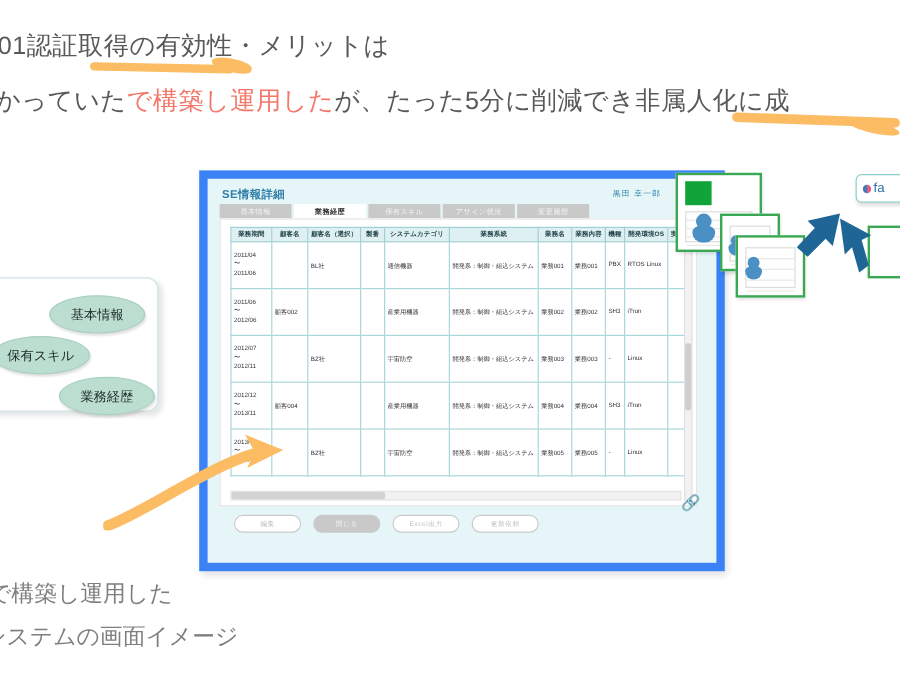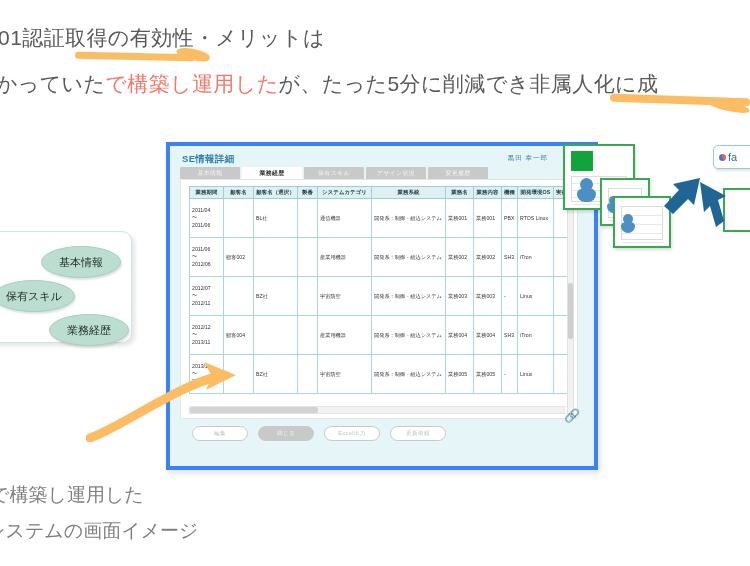--- a/index.html
+++ b/index.html
@@ -43,21 +43,21 @@
     font-size:11px;color:#1b2a26;box-shadow:1px 2px 2px rgba(0,0,0,.12);
     white-space:nowrap;
   }
   #ov1{left:110px;top:14px;width:78px;height:30px;}
   #ov2{left:62px;top:48px;width:80px;height:30px;}
   #ov3{left:118px;top:82px;width:78px;height:30px;}
 
   
   .app{
     position:absolute;left:166px;top:142px;width:424px;height:320px;
-    background:#e6f6f8;border:4px solid #3b82f6;
+    background:#e6f6f8;border:7px solid #3b82f6;
     box-shadow:2px 3px 6px rgba(0,0,0,.13);
     overflow:hidden;
   }
   .app-title{
     position:absolute;left:12px;top:7px;font-size:9.5px;font-weight:bold;
     color:#2f7fa8;letter-spacing:.3px;
   }
   .app-user{
     position:absolute;right:46px;top:8px;font-size:6.5px;color:#2f7fa8;
     letter-spacing:1px;

